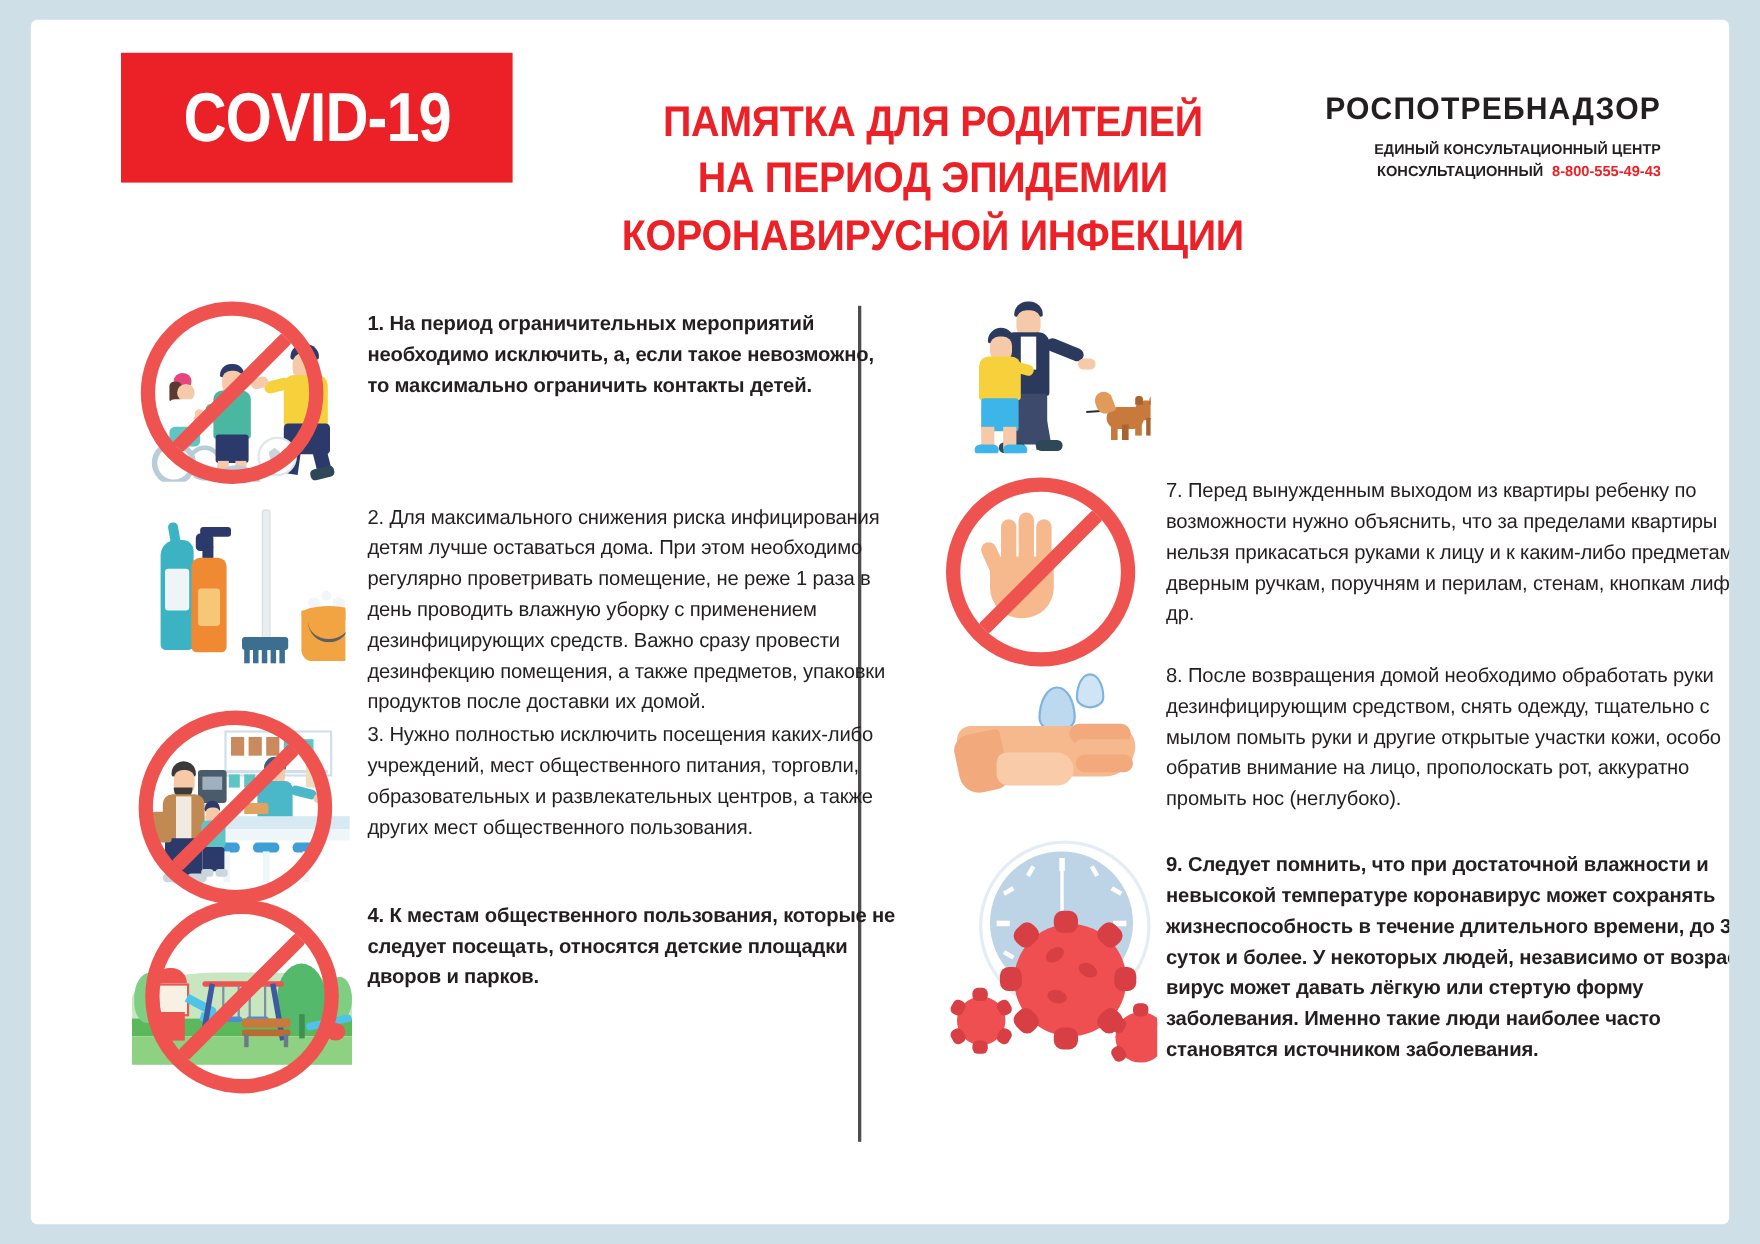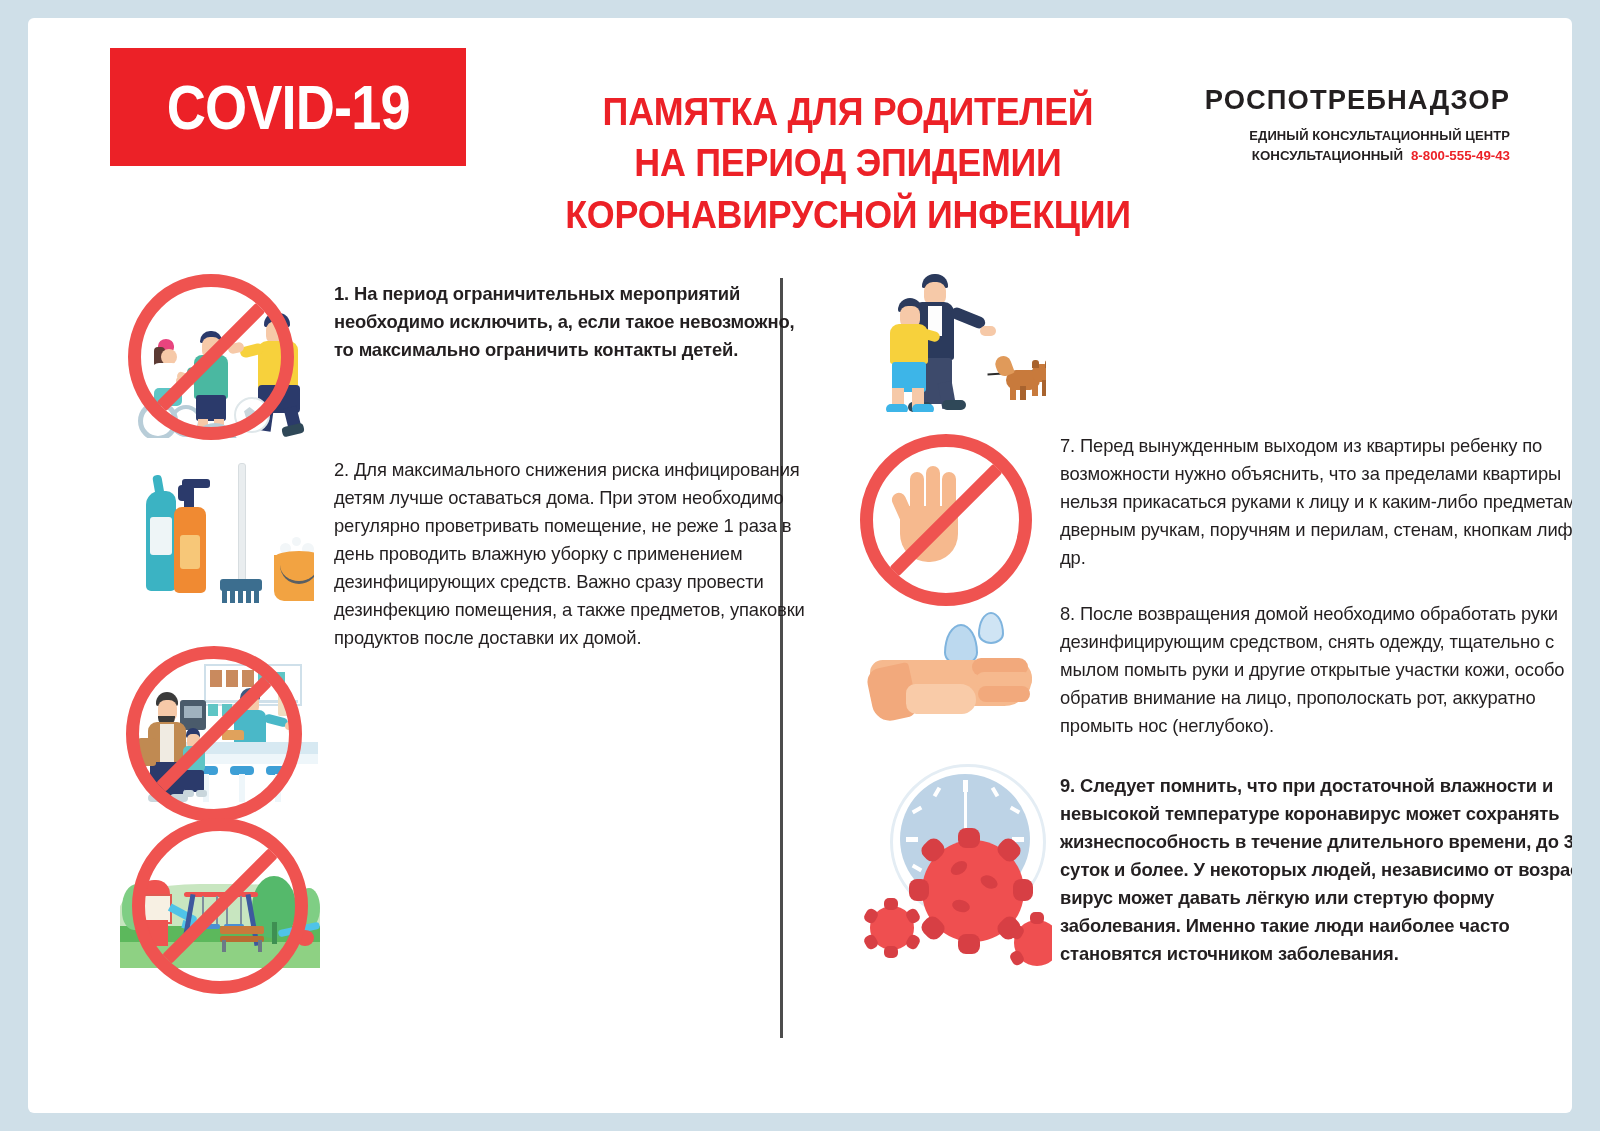--- a/index.html
+++ b/index.html
@@ -323,20 +323,21 @@
 
             <div class="sh" style="left:58px;top:82px;width:14px;height:10px;border-radius:7px 7px 2px 2px;background:#2b3a6b;"></div>
             <div class="sh" style="left:59px;top:88px;width:13px;height:14px;border-radius:5px;background:#f6c9a8;"></div>
             <div class="sh" style="left:55px;top:100px;width:22px;height:26px;background:#5ec5c5;border-radius:5px;"></div>
             <div class="sh" style="left:56px;top:124px;width:20px;height:22px;background:#2b3a6b;border-radius:3px;"></div>
             <div class="sh" style="left:55px;top:144px;width:11px;height:7px;background:#c9d6dc;border-radius:3px;"></div>
             <div class="sh" style="left:68px;top:144px;width:11px;height:7px;background:#c9d6dc;border-radius:3px;"></div>
           </div>
           <div class="ban" style="left:6px;top:8px;width:176px;height:176px;"></div>
         </div>
+        <div class="txt" style="padding-top:16px;">3. Нужно полностью исключить посещения каких-либо учреждений, мест общественного питания, торговли, образовательных и развлекательных центров, а также других мест общественного пользования.</div>
       </div>
 
       <div class="item" style="margin-top:-10px;">
         <div class="art" style="width:200px;height:190px;margin-right:14px;">
           <div class="scene" style="position:absolute;left:0px;top:18px;width:200px;height:150px;">
 
             <div class="sh" style="left:0;top:0;width:200px;height:150px;background:#ffffff;"></div>
             <div class="sh" style="left:0;top:58px;width:200px;height:44px;background:#c8e6c0;border-radius:40% 40% 0 0 / 24px 24px 0 0;"></div>
             <div class="sh" style="left:0;top:100px;width:200px;height:16px;background:#5cb85c;"></div>
             <div class="sh" style="left:0;top:116px;width:200px;height:26px;background:#8ed183;"></div>
@@ -366,20 +367,21 @@
             <div class="sh" style="left:100px;top:110px;width:44px;height:6px;background:#b86c32;border-radius:2px;"></div>
             <div class="sh" style="left:102px;top:114px;width:4px;height:12px;background:#6b7a86;"></div>
             <div class="sh" style="left:138px;top:114px;width:4px;height:12px;background:#6b7a86;"></div>
 
             <div class="sh" style="left:158px;top:100px;width:42px;height:7px;background:#4fc3e8;border-radius:3px;transform:rotate(-12deg);"></div>
             <div class="sh" style="left:176px;top:104px;width:18px;height:16px;border-radius:50%;background:#ef5350;"></div>
           </div>
           <div class="ban" style="left:12px;top:10px;width:176px;height:176px;"></div>
         </div>
         <div class="txt" style="padding-top:10px;">
+          <p class="b4" style="font-weight:bold;">4. К местам общественного пользования, которые не следует посещать, относятся детские площадки дворов и парков.</p>
         </div>
       </div>
 
     </div>
 
     <div class="col col-right">
 
       <div class="item" style="margin-top:0px;">
         <div class="art" style="width:200px;height:150px;margin-right:14px;">
           <div class="scene" style="position:absolute;left:10px;top:4px;width:190px;height:140px;">

